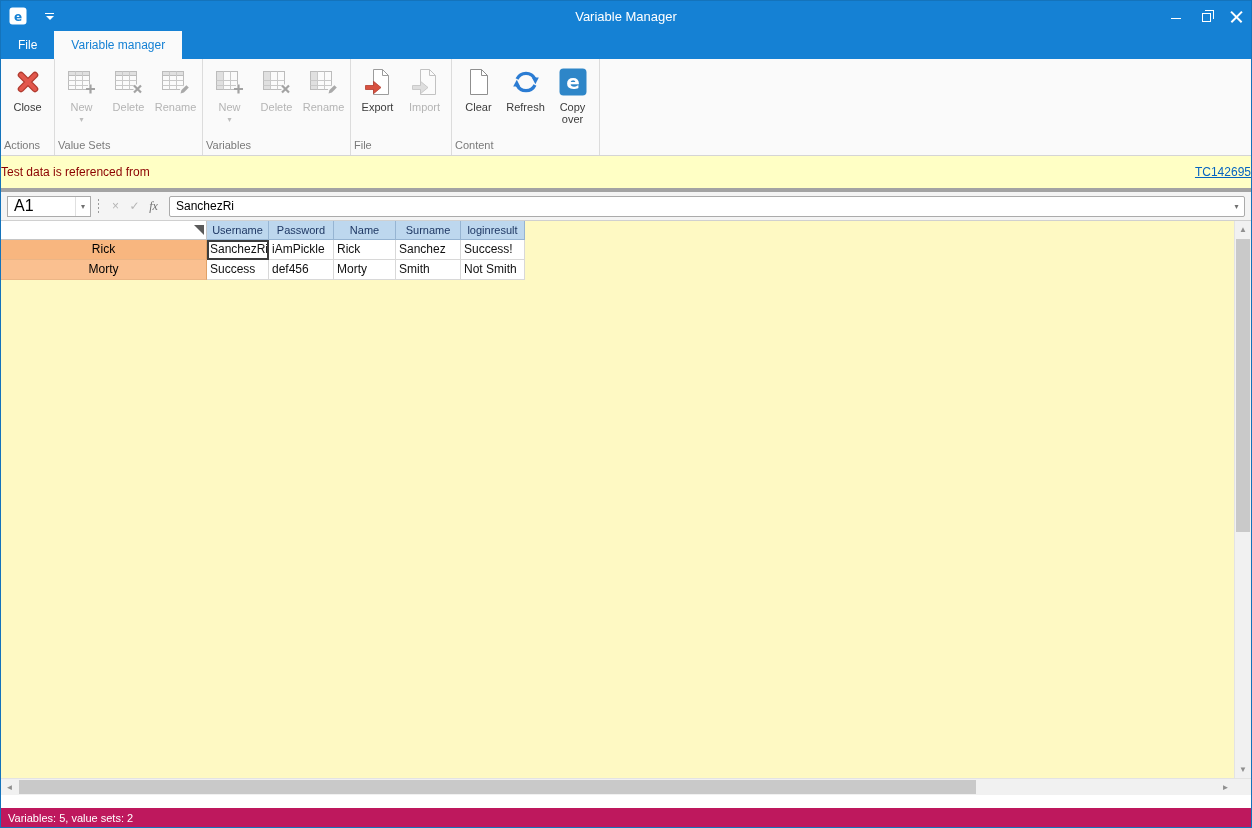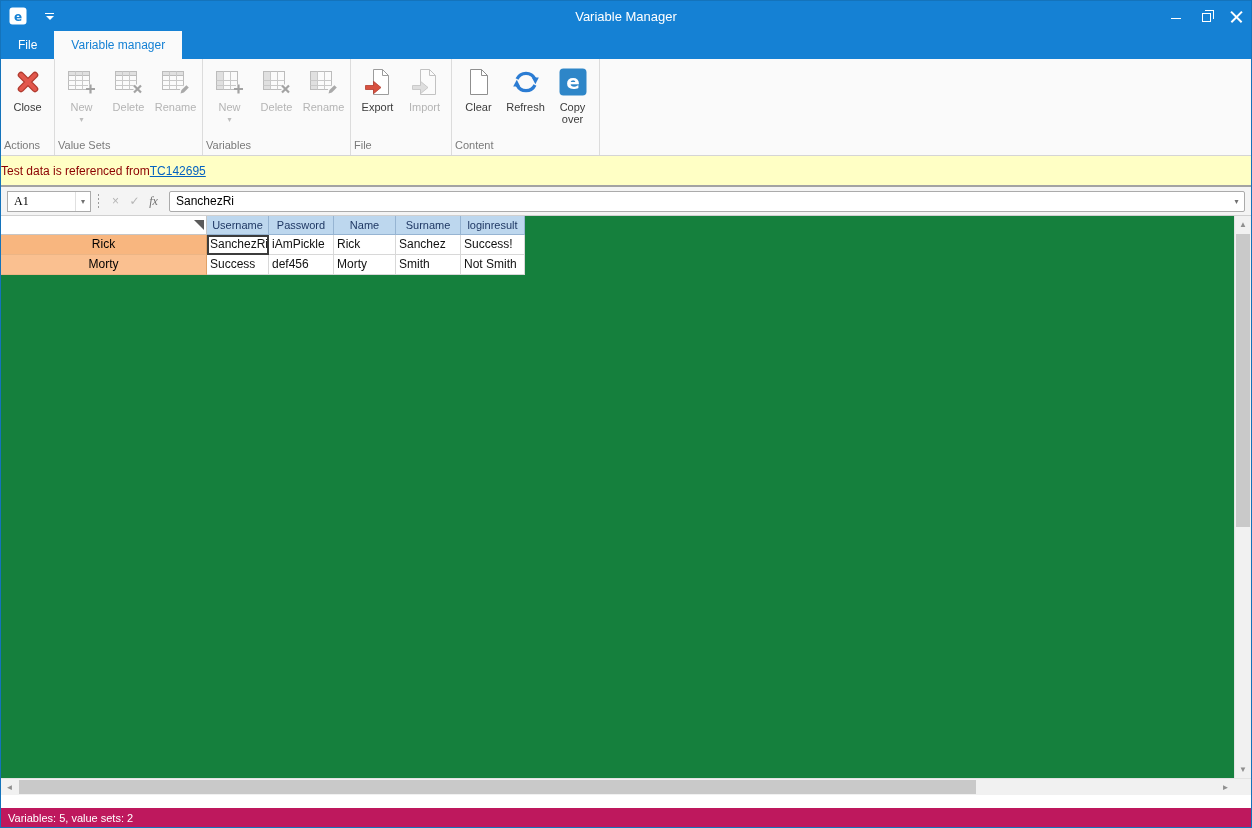--- a/index.html
+++ b/index.html
@@ -36,38 +36,38 @@
   .rbuttons { display: flex; flex: 1; align-items: flex-start; }
   .rbtn { width: 47px; display: flex; flex-direction: column; align-items: center; padding-top: 5px; cursor: default; }
   .ricon { height: 32px; display: flex; align-items: center; justify-content: center; }
   .rlabel { font-size: 11px; color: #3b3b3b; text-align: center; line-height: 12px; margin-top: 3px; max-width: 44px; }
   .rbtn.disabled .rlabel { color: #b4b4b4; }
   .dd-arrow { font-size: 8px; color: #5a5a5a; line-height: 9px; margin-top: 2px; }
   .rbtn.disabled .dd-arrow { color: #bdbdbd; }
   .rgroup-label { height: 18px; font-size: 11px; color: #7a7a7a; text-align: left; line-height: 17px; }
 
   
-  .notice { height: 31px; background: #ffffc5; border-bottom: 2px solid #a3a3a3; display: flex; align-items: center; justify-content: flex-start; font-size: 12px; color: #8b0000; flex: 0 0 auto; }
+  .notice { height: 36px; background: #ffffc5; border-bottom: 4px solid #a3a3a3; display: flex; align-items: center; justify-content: space-between; font-size: 12px; color: #8b0000; flex: 0 0 auto; }
   .notice a { color: #0563c1; text-decoration: underline; cursor: pointer; }
 
   
   .formulabar { height: 29px; background: #f4f4f4; border-bottom: 1px solid #d0d0d0; display: flex; align-items: center; padding: 3px 6px; flex: 0 0 auto; }
   .namebox { width: 84px; height: 21px; background: #fff; border: 1px solid #ababab; display: flex; align-items: center; }
-  .namebox input { border: none; outline: none; flex: 1; width: 50px; padding-left: 6px; font-size: 12px; font-family: Liberation Serif, serif; background: transparent; }
+  .namebox input { border: none; outline: none; flex: 1; width: 50px; padding-left: 6px; font-size: 16px; font-family: Liberation Sans, sans-serif; background: transparent; }
   .nb-arrow { width: 15px; text-align: center; color: #707070; font-size: 8px; border-left: 1px solid #e0e0e0; line-height: 19px; }
   .dots { width: 3px; height: 16px; margin: 0 6px; background-image: radial-gradient(circle, #9a9a9a 0.9px, transparent 1px); background-size: 3px 4px; }
   .fbtn { width: 19px; text-align: center; font-size: 12px; cursor: default; }
   .fbtn.gray { color: #b5b5b5; }
   .fbtn.fx { color: #6f6f6f; font-style: italic; font-family: "Liberation Serif", serif; font-size: 12px; }
   .formula-input-wrap { flex: 1; height: 21px; margin-left: 6px; background: #fff; border: 1px solid #ababab; border-radius: 2px; display: flex; align-items: center; }
   .formula-input-wrap input { flex: 1; border: none; outline: none; padding-left: 6px; font-size: 12px; font-family: inherit; background: transparent; }
   .fb-arrow { width: 15px; text-align: center; color: #707070; font-size: 8px; }
 
   
-  .gridwrap { flex: 1; display: flex; background: #15803d; overflow: hidden; }
+  .gridwrap { flex: 1; display: flex; background: #fef9c3; overflow: hidden; }
   .sheet { flex: 1; overflow: hidden; }
   .hdr-row { display: flex; height: 19px; }
   .data-row { display: flex; height: 20px; }
   .cw-rowhdr { width: 206px; flex: 0 0 auto; }
   .cw-0 { width: 62px; flex: 0 0 auto; }
   .cw-1 { width: 65px; flex: 0 0 auto; }
   .cw-2 { width: 62px; flex: 0 0 auto; }
   .cw-3 { width: 65px; flex: 0 0 auto; }
   .cw-4 { width: 64px; flex: 0 0 auto; }
   .corner { background: #fff; border-right: 1px solid #c6c6c6; border-bottom: 1px solid #c6c6c6; position: relative; }

